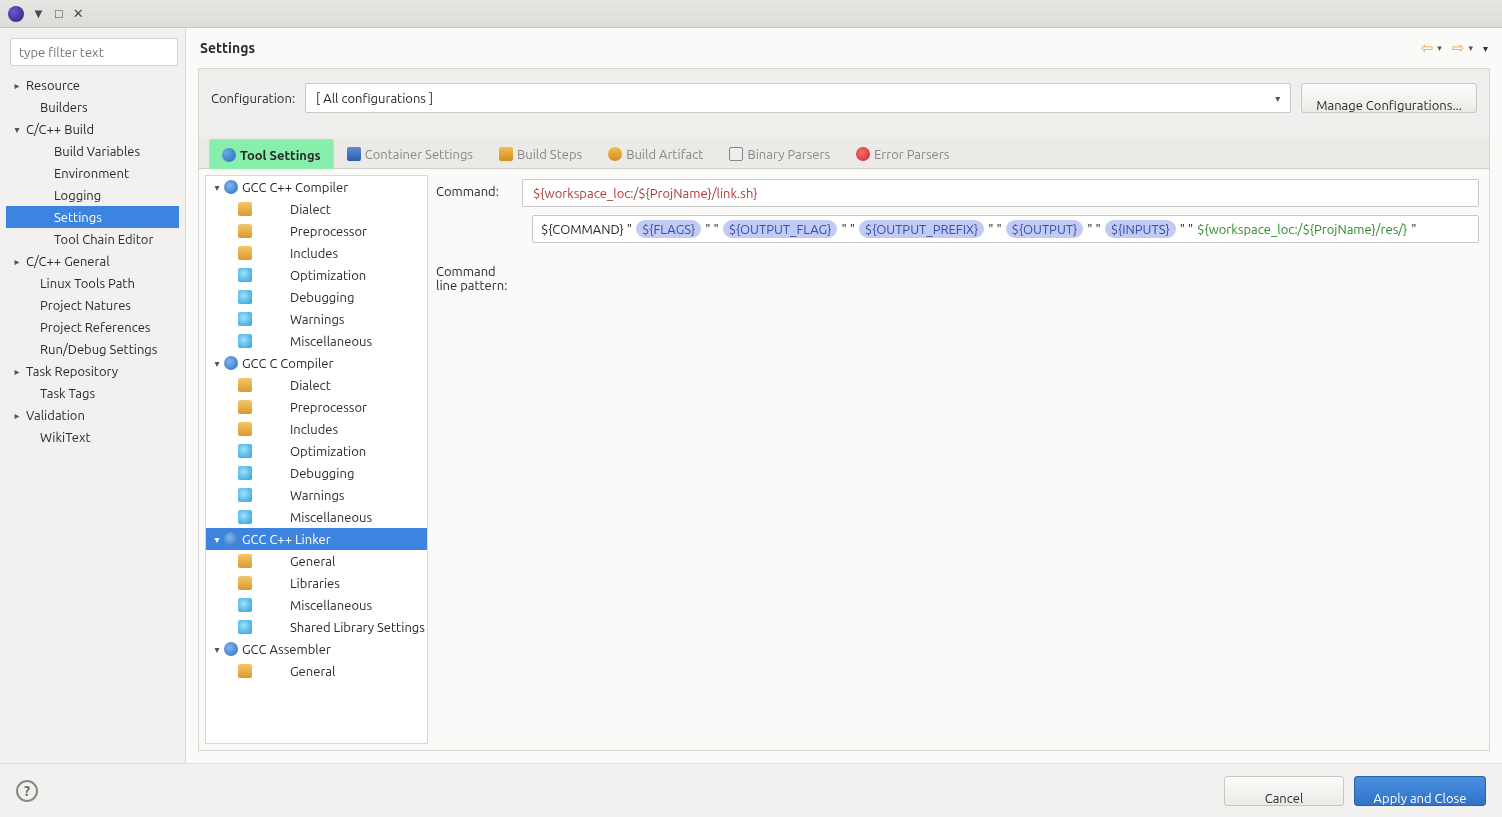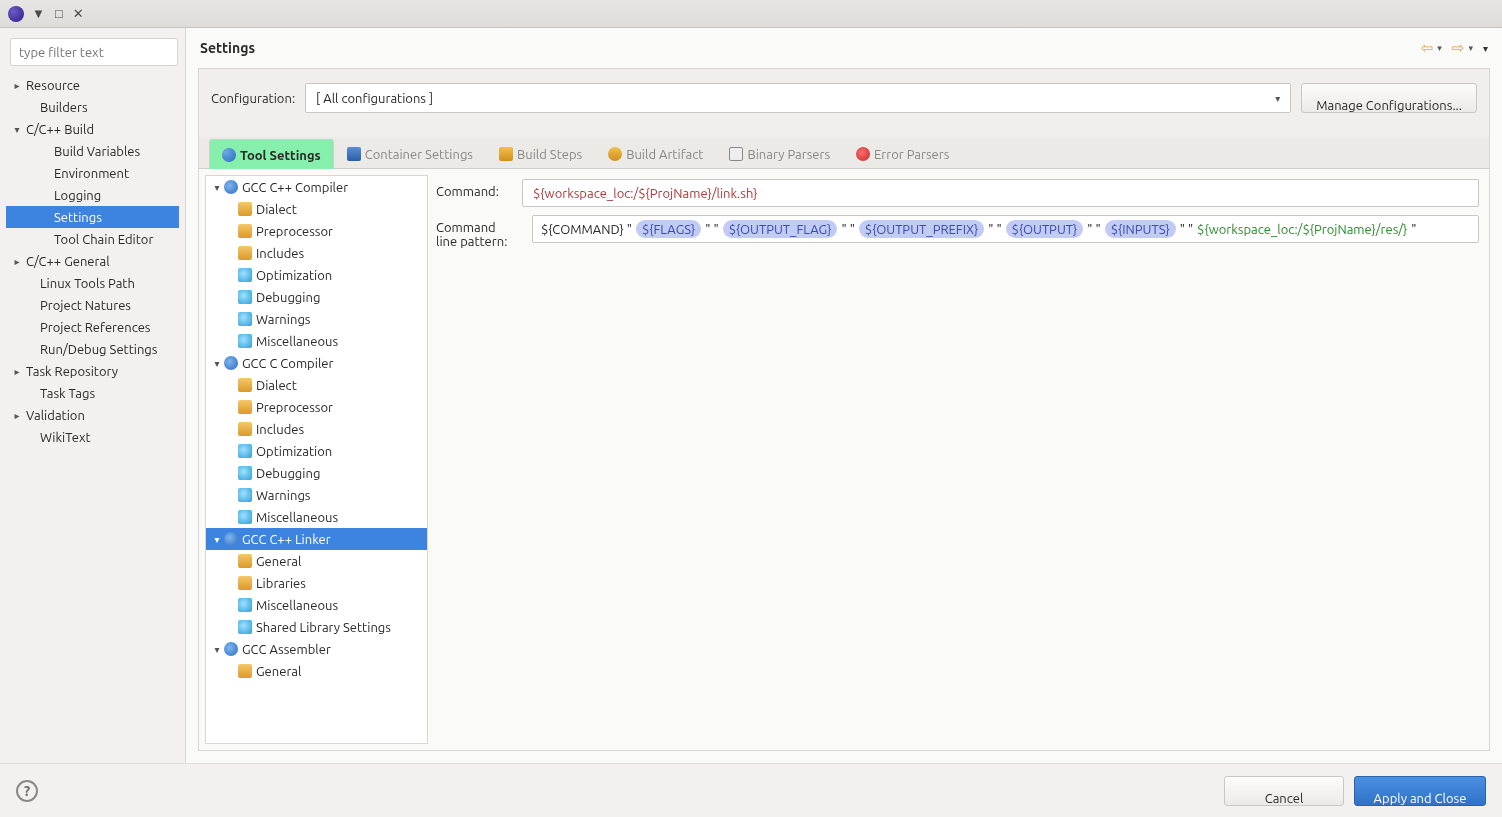--- a/index.html
+++ b/index.html
@@ -51,30 +51,30 @@
 .ico-binary { background: #eee; border: 1px solid #888; border-radius: 2px; }
 .ico-error { background: radial-gradient(circle at 40% 40%, #f86d6d, #c62828); border-radius: 50%; }
 
 
 .tool-body { flex: 1; display: flex; background: #fafaf9; }
 .tool-tree { width: 223px; border: 1px solid #d9d7d4; margin: 6px 0 6px 6px; background: #fff; font-size: 13px; color: #2a2a2a; overflow-y: auto; }
 .tt-item { display: flex; align-items: center; height: 22px; padding-left: 4px; cursor: default; }
 .tt-item .tw { width: 14px; font-size: 10px; color: #555; display: inline-block; text-align: center; }
 .tt-item .ic { width: 14px; height: 14px; display: inline-block; margin-right: 4px; }
 .tt-item.group .ic { background: radial-gradient(circle at 40% 40%, #7fb6ef, #2a6bbf); border-radius: 50%; }
-.tt-item.leaf { padding-left: 32px; }
+.tt-item.leaf { padding-left: 32px; gap: 34px; }
 .tt-item.leaf .ic { background: linear-gradient(#f6c76a,#d99a2b); border-radius: 2px; }
 .tt-item.misc .ic { background: radial-gradient(circle at 40% 40%, #9fe0ff, #2aa0d8); border-radius: 2px; }
 .tt-item.sel { background: #3d84e0; color: #fff; }
 .tt-item.sel .tw { color: #fff; }
 
 .tool-form { flex: 1; padding: 10px 10px 10px 8px; display: flex; flex-direction: column; gap: 8px; font-size: 13px; color: #2a2a2a; }
 .form-row { display: flex; align-items: flex-start; gap: 6px; }
 .form-row .flab { width: 80px; padding-top: 5px; }
-.form-row .flab.wide { width: 90px; }
+.form-row .flab.wide { width: 90px; margin-top: 44px; }
 .text-input { flex: 1; height: 28px; border: 1px solid #c9c7c4; background: #fff; border-radius: 2px; padding: 0 10px; font-size: 13px; display: flex; align-items: center; }
 .textarea { flex: 1; height: 72px; border: 1px solid #c9c7c4; background: #fff; border-radius: 2px; position: relative; }
 .textarea .scrollbar { position: absolute; right: 2px; top: 2px; bottom: 2px; width: 10px; background: #edeceb; border-radius: 4px; }
 .expert-label { margin-top: 18px; font-size: 13px; }
 
 
 .hl-red { position: relative; }
 .hl-red::before { content:""; position:absolute; left:-10px; right:-10px; top:-10px; bottom:-10px; background: rgba(222,94,94,0.28); border-radius: 18px; z-index:-1; }
 .text-input.hl-red::before { left:-6px; right: calc(100% - 300px); }
 .hl-blue { background: rgba(120,140,230,0.45); border-radius: 14px; padding: 2px 6px; }

